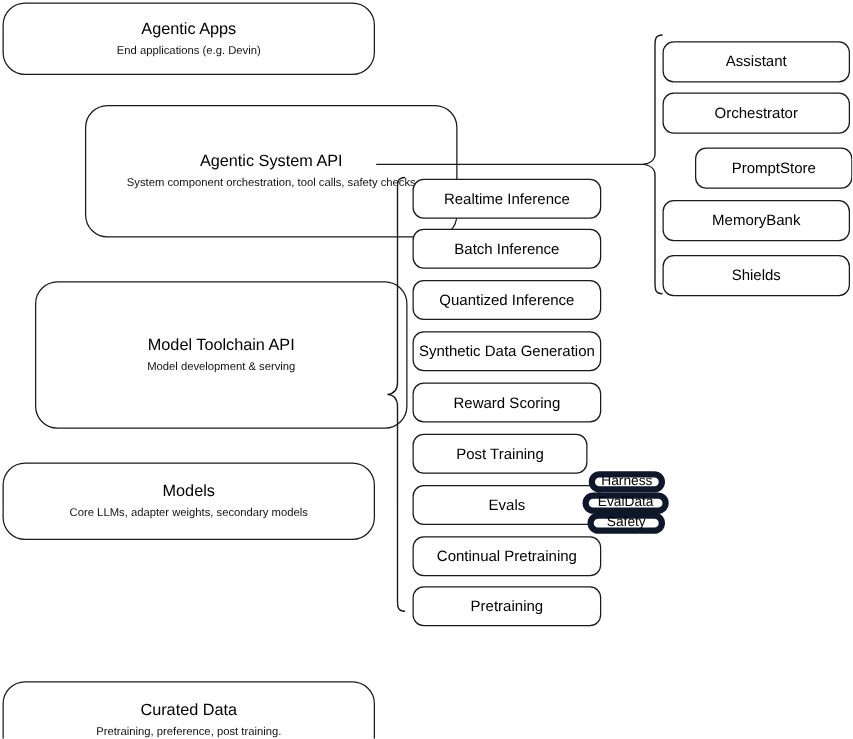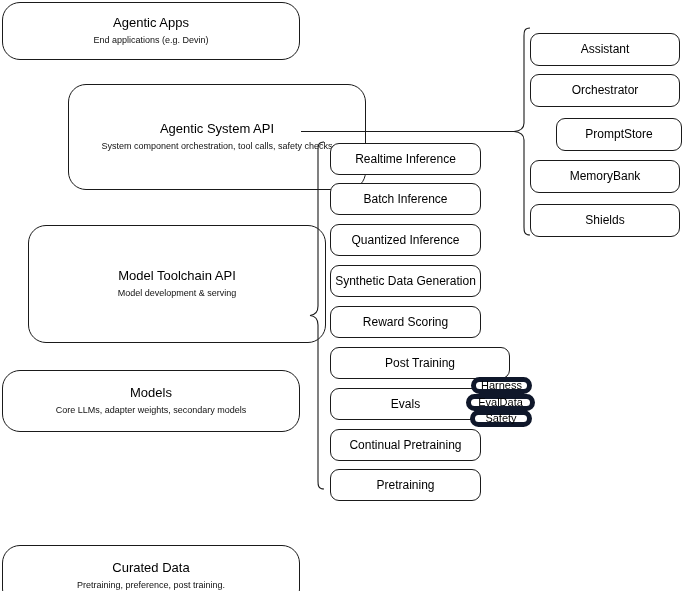--- a/index.html
+++ b/index.html
@@ -149,21 +149,21 @@
   </div>
 
   <div class="box item-box" style="left:330px; top:265px; width:151px; height:32px;align-items:center;">
     <div class="title">Synthetic Data Generation</div>
   </div>
 
   <div class="box item-box" style="left:330px; top:306px; width:151px; height:32px;">
     <div class="title">Reward Scoring</div>
   </div>
 
-  <div class="box item-box" style="left:330px; top:347px; width:180px; height:32px;">
+  <div class="box item-box" style="left:330px; top:347px; width:140px; height:32px;">
     <div class="title">Post Training</div>
   </div>
 
   <div class="box item-box" style="left:330px; top:429px; width:151px; height:32px;">
     <div class="title">Continual Pretraining</div>
   </div>
 
   <div class="box item-box" style="left:330px; top:388px; width:151px; height:32px;">
     <div class="title">Evals</div>
   </div>

